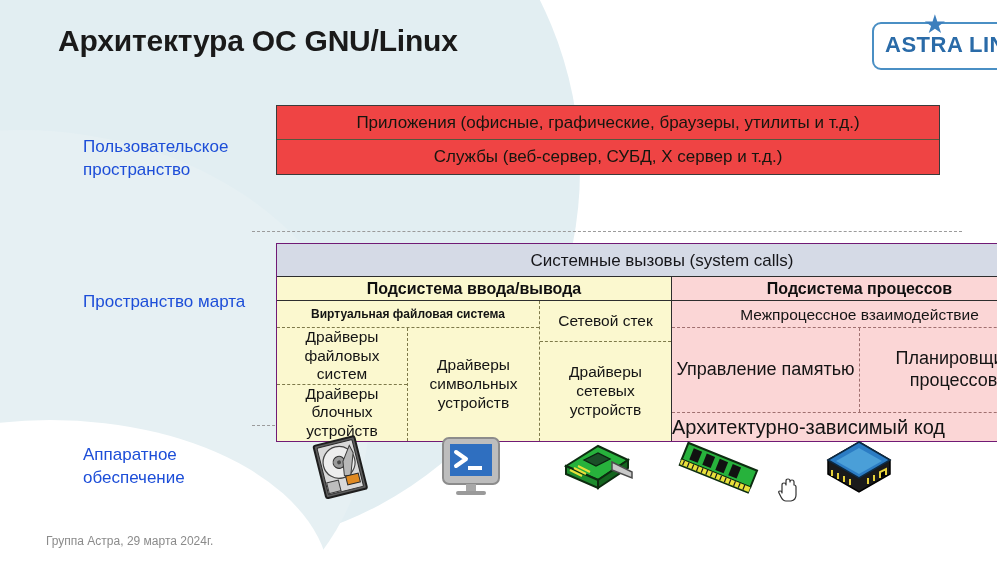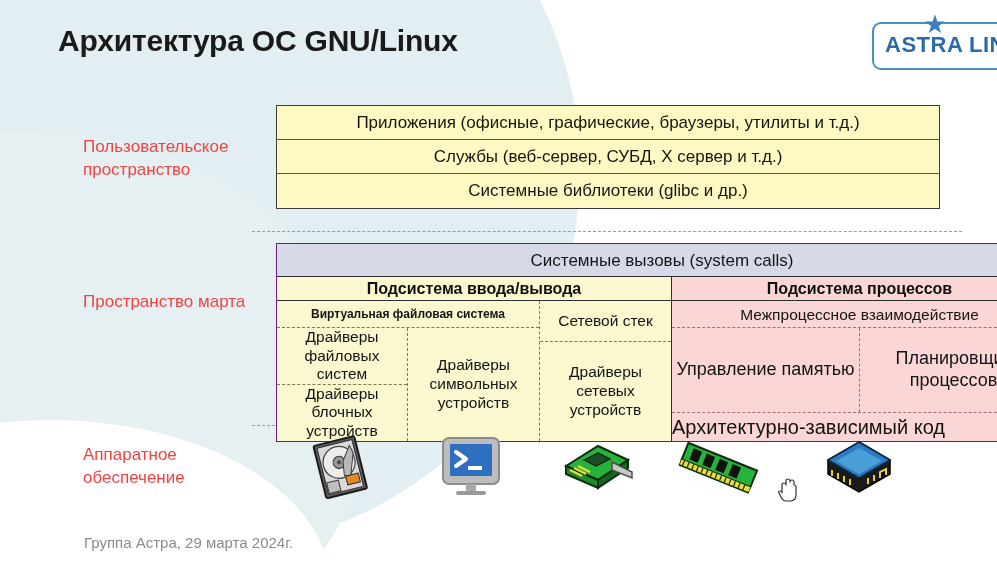--- a/index.html
+++ b/index.html
@@ -95,21 +95,21 @@
     line-height: 26px;
     text-align: center;
   }
 
   
   .side-label {
     position: absolute;
     left: 83px;
     width: 190px;
     font-size: 17px;
-    color: #ef4444;
+    color: #1d4ed8;
     line-height: 1.35;
     z-index: 5;
   }
   #label-userspace { top: 136px; }
   #label-kernelspace { top: 291px; }
   #label-hardware { top: 444px; }
 
   
   .separator {
     position: absolute;
@@ -122,21 +122,21 @@
   #sep-upper { top: 231px; }
   #sep-lower { top: 425px; }
 
   
   #userspace-stack {
     position: absolute;
     left: 276px;
     top: 105px;
     width: 664px;
     border: 1px solid #3b3b3b;
-    background: #fef9c3;
+    background: #ef4444;
     z-index: 5;
     box-sizing: border-box;
   }
   .us-row {
     height: 34px;
     line-height: 34px;
     text-align: center;
     font-size: 17px;
     color: #16160f;
     border-bottom: 1px solid #53593f;
@@ -351,25 +351,24 @@
     width: 22px;
     height: 26px;
     z-index: 9;
   }
 
   
   #footer-note {
     position: absolute;
     left: 46px;
     top: 534px;
-    font-size: 15px;
+    font-size: 12px;
     color: #8b8b8b;
     z-index: 5;
     white-space: nowrap;
-    margin-left: 38px;
   }
 </style>
 </head>
 <body>
 
 <div id="bg-layer">
   <div class="blob-main"></div>
   <div class="blob-soft"></div>
   <div class="blob-white"></div>
 </div>
@@ -384,21 +383,20 @@
 <div class="side-label" id="label-userspace">Пользовательское пространство</div>
 <div class="side-label" id="label-kernelspace">Пространство марта</div>
 <div class="side-label" id="label-hardware">Аппаратное обеспечение</div>
 
 <div class="separator" id="sep-upper"></div>
 <div class="separator" id="sep-lower"></div>
 
 <div id="userspace-stack">
   <div class="us-row">Приложения (офисные, графические, браузеры, утилиты и т.д.)</div>
   <div class="us-row">Службы (веб-сервер, СУБД, X сервер и т.д.)</div>
-  <div class="us-row">Системные библиотеки (glibc и др.)</div>
 </div>
 
 <div id="kernel-block">
 
   <div id="syscalls-bar">Системные вызовы (system calls)</div>
 
   <div id="kernel-columns">
 
     <div id="io-subsystem">
       <div class="sub-header">Подсистема ввода/вывода</div>

